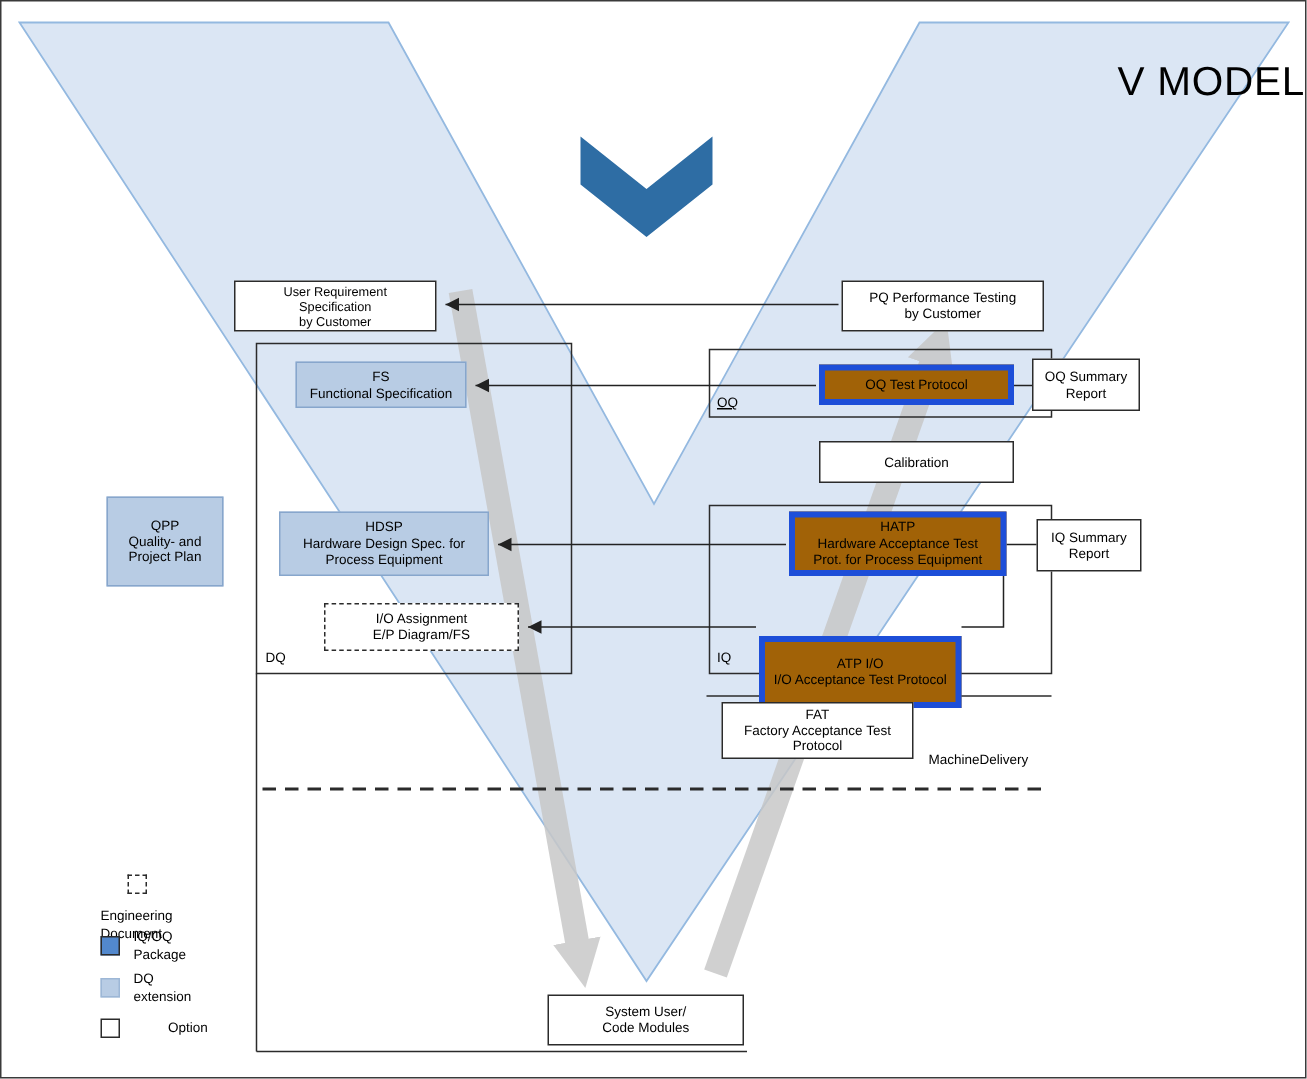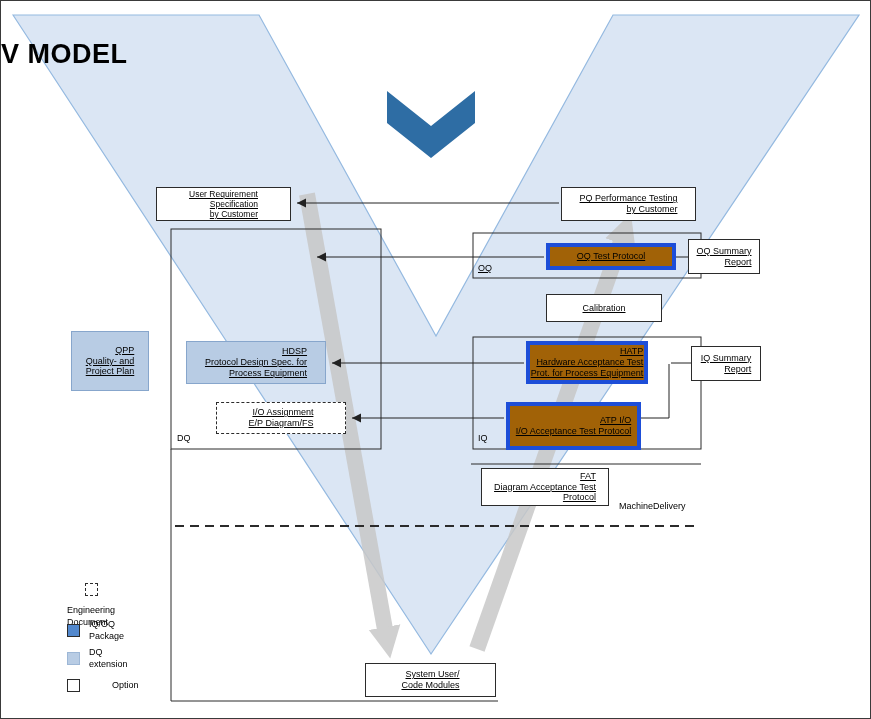--- a/index.html
+++ b/index.html
@@ -1,21 +1,21 @@
 <!DOCTYPE html>
 <html><head>
 <meta charset="utf-8">
 <style>
   * { margin:0; padding:0; box-sizing:border-box; }
   body { background:#fff; font-family:"Liberation Sans", sans-serif; }
   .canvas { position:relative; width:871px; height:719px; background:#fff; border:1px solid #3a3a3a; overflow:hidden; }
   .layer { position:absolute; left:0; top:0; }
-  .title { position:absolute; left:0; top:38px; width:100%; text-align:left; font-size:27px; font-weight:bold; letter-spacing:.5px; color:#000; }
-  .box { position:absolute; display:flex; align-items:center; justify-content:center; text-align:right;
-         white-space:pre-line; font-size:9px; line-height:1.2; color:#000;text-decoration:underline; }
+  .title { position:absolute; left:0; top:38px; width:100%; text-align:right; font-size:27px; font-weight:normal; letter-spacing:.5px; color:#000; }
+  .box { position:absolute; display:flex; align-items:center; justify-content:center; text-align:center;
+         white-space:pre-line; font-size:9px; line-height:1.2; color:#000; }
   .white  { background:#fff;     border:1px solid #2b2b2b; }
   .lblue  { background:#b8cce4;  border:1px solid #87a6cc; }
   .mblue  { background:#a16207;  border:4px solid #1d4ed8; }
   .dashedbox { background:#fff;  border:1px dashed #2b2b2b; }
   .lbl { position:absolute; font-size:9px; color:#000; }
   .legend-item { position:absolute; display:flex; gap:9px; align-items:center; }
   .swatch { width:13px; height:13px; flex:0 0 13px; }
   .sw-eng { background:#fff; border:1px dashed #2b2b2b; }
   .sw-iqoq { background:#5288cd; border:1px solid #2b2b2b; }
   .sw-dq { background:#b8cce4; border:1px solid #9db7d6; }
@@ -66,44 +66,46 @@
       <line x1="503" y1="417" x2="351" y2="417" marker-end="url(#mBlack)"></line>
       <polyline points="640,417 668,417 668,363"></polyline>
     </g>
   </svg>
 
   <div class="title">V MODEL</div>
 
   <div class="box white" style="left:155px; top:186px; width:135px; height:34px; font-size:8.5px;">User Requirement
 Specification
 by Customer</div>
+  <div class="box lblue" style="left:196px; top:240px; width:114px; height:31px;">FS
+Functional Specification</div>
   <div class="box lblue" style="left:70px; top:330px; width:78px; height:60px;">QPP
 Quality- and
 Project Plan</div>
   <div class="box lblue" style="left:185px; top:340px; width:140px; height:43px;">HDSP
-Protocol Design Spec. for
+Hardware Design Spec. for
 Process Equipment</div>
   <div class="box dashedbox" style="left:215px; top:401px; width:130px; height:32px;">I/O Assignment
 E/P Diagram/FS</div>
 
   <div class="box white" style="left:560px; top:186px; width:135px; height:34px;">PQ Performance Testing
 by Customer</div>
   <div class="box mblue" style="left:545px; top:242px; width:130px; height:27px;">OQ Test Protocol</div>
   <div class="box white" style="left:687px; top:238px; width:72px; height:35px;">OQ Summary
 Report</div>
-  <div class="box white" style="left:545px; top:293px; width:116px; height:28px;">Calibration</div>
-  <div class="box mblue" style="left:525px; top:340px; width:122px; height:43px;">HATP
+  <div class="box white" style="left:545px; top:293px; width:130px; height:28px;">Calibration</div>
+  <div class="box mblue" style="left:525px; top:340px; width:145px; height:43px;">HATP
 Hardware Acceptance Test
 Prot. for Process Equipment</div>
   <div class="box white" style="left:690px; top:345px; width:70px; height:35px;">IQ Summary
 Report</div>
-  <div class="box mblue" style="left:505px; top:401px; width:135px; height:48px;">ATP I/O
+  <div class="box mblue" style="left:505px; top:423px; width:135px; height:48px;">ATP I/O
 I/O Acceptance Test Protocol</div>
   <div class="box white" style="left:480px; top:467px; width:128px; height:38px;">FAT
-Diagram Acceptance Test
+Factory Acceptance Test
 Protocol</div>
 
   <div class="box white" style="left:364px; top:662px; width:131px; height:34px;">System User/
 Code Modules</div>
 
   <div class="lbl" style="left:176px; top:432px;">DQ</div>
   <div class="lbl" style="left:477px; top:262px;text-decoration:underline;">OQ</div>
   <div class="lbl" style="left:477px; top:432px;">IQ</div>
   <div class="lbl" style="left:618px; top:500px;">MachineDelivery</div>
 

